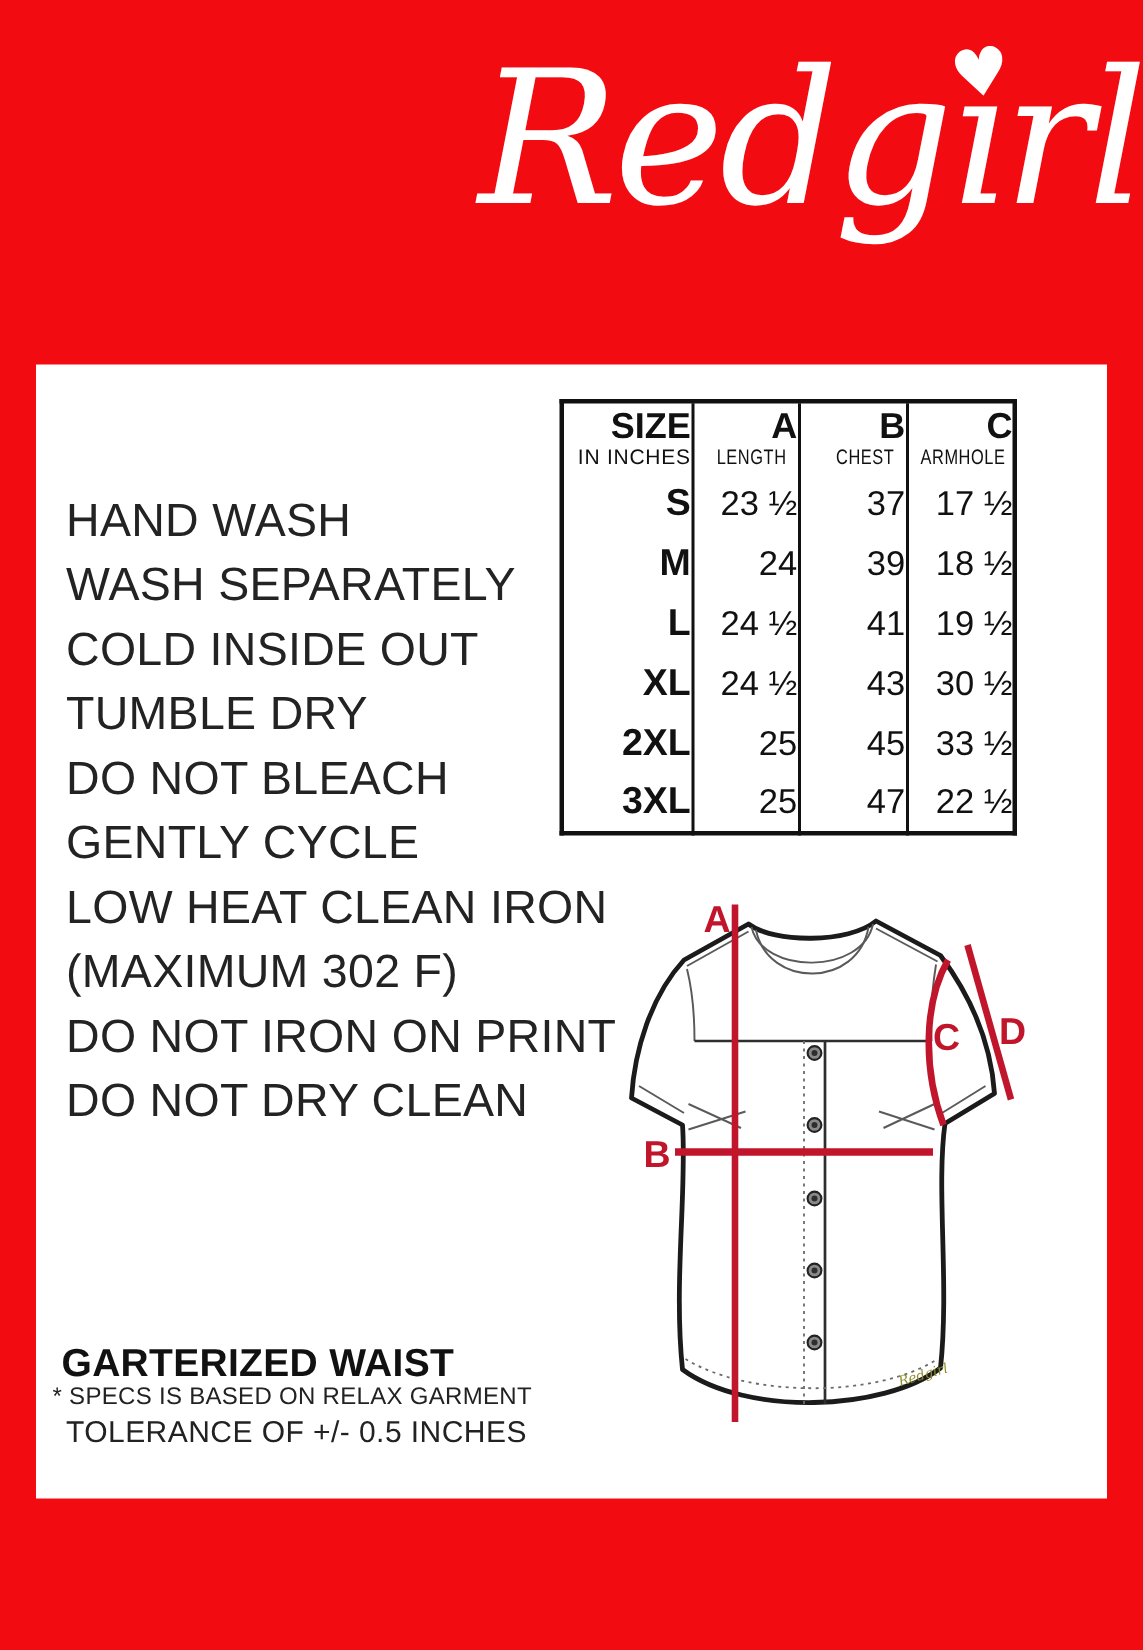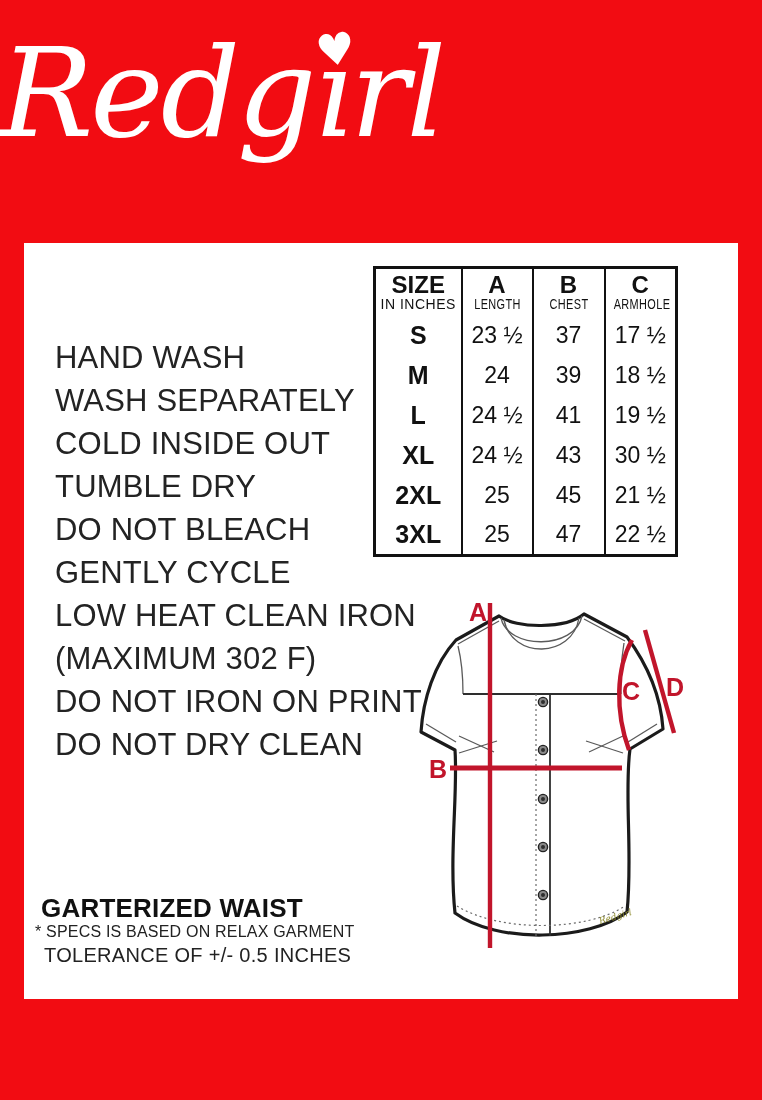--- a/index.html
+++ b/index.html
@@ -6,21 +6,21 @@
   body{
     width:762px;height:1100px;position:relative;overflow:hidden;
     background:#f20c12;
     font-family:"Liberation Sans", sans-serif;
   }
   .page{position:absolute;inset:0;}
 
   
   .logo{
     position:absolute;top:18px;left:0;width:100%;
-    text-align:left;color:#ffffff;
+    text-align:right;color:#ffffff;
     font-family:"DejaVu Serif", serif;
     font-style:italic;
     font-size:124px;line-height:150px;
     letter-spacing:-3px;
     user-select:none;
   }
   .i-wrap{position:relative;display:inline-block;}
   .heart{
     position:absolute;top:10px;left:2px;
     font-size:44px;line-height:1;font-style:normal;
@@ -30,35 +30,35 @@
   }
 
   
   .panel{
     position:absolute;left:24px;top:243px;width:714px;height:756px;
     background:#ffffff;
   }
 
   
   .care{
-    position:absolute;left:16px;top:78px;margin:15px;padding:0;
+    position:absolute;left:16px;top:78px;margin:4px;padding:0;
     list-style:none;
     font-size:31px;line-height:43px;
     color:#232323;font-weight:400;letter-spacing:0.2px;
   }
 
   
   .sizes{
     position:absolute;left:349px;top:23px;
     width:302px;border-collapse:collapse;table-layout:fixed;
     border:3px solid #111;color:#111;
   }
   .sizes th,.sizes td{
     border-right:2px solid #111;
-    text-align:center;vertical-align:middle;padding:0;margin-left:48px;
+    text-align:right;vertical-align:middle;padding:0;margin-left:48px;
   }
   .sizes th:last-child,.sizes td:last-child{border-right:none;}
   .sizes thead tr{height:48px;}
   .sizes tbody tr{height:40px;}
   .hdr-big{font-size:24px;font-weight:bold;line-height:24px;}
   .hdr-sub{font-size:14px;font-weight:400;line-height:15px;letter-spacing:0.5px;}
   .cond{transform:scaleX(0.78);transform-origin:center;}
   .size-cell{font-size:25px;font-weight:bold;}
   .val-cell{font-size:23px;}
 
@@ -162,21 +162,21 @@
         <tr>
           <td class="size-cell">XL</td>
           <td class="val-cell">24 ½</td>
           <td class="val-cell">43</td>
           <td class="val-cell">30 ½</td>
         </tr>
         <tr>
           <td class="size-cell">2XL</td>
           <td class="val-cell">25</td>
           <td class="val-cell">45</td>
-          <td class="val-cell">21 ½</td>
+          <td class="val-cell">33 ½</td>
         </tr>
         <tr>
           <td class="size-cell">3XL</td>
           <td class="val-cell">25</td>
           <td class="val-cell">47</td>
           <td class="val-cell">22 ½</td>
         </tr>
       </tbody>
     </table>
 

